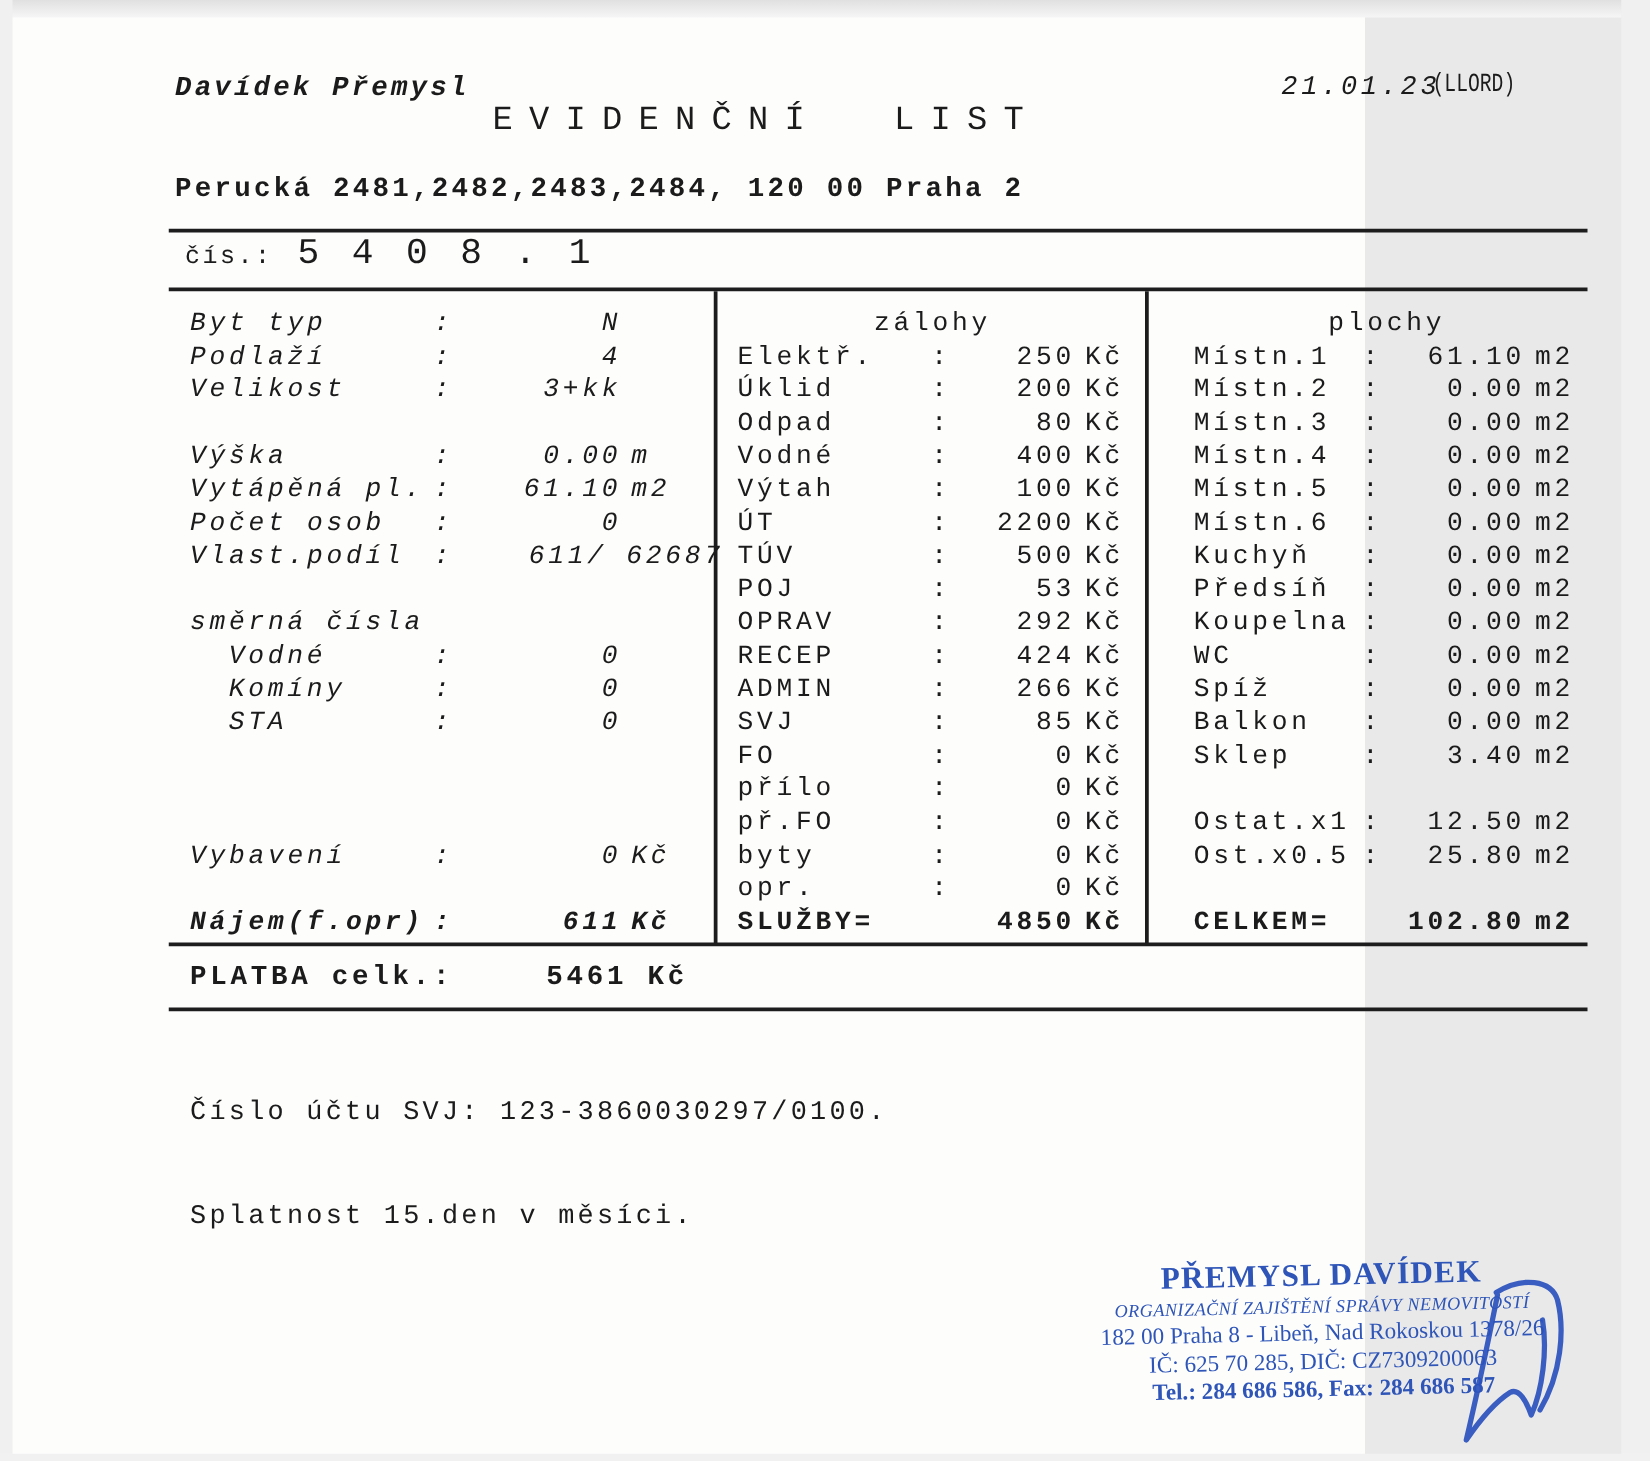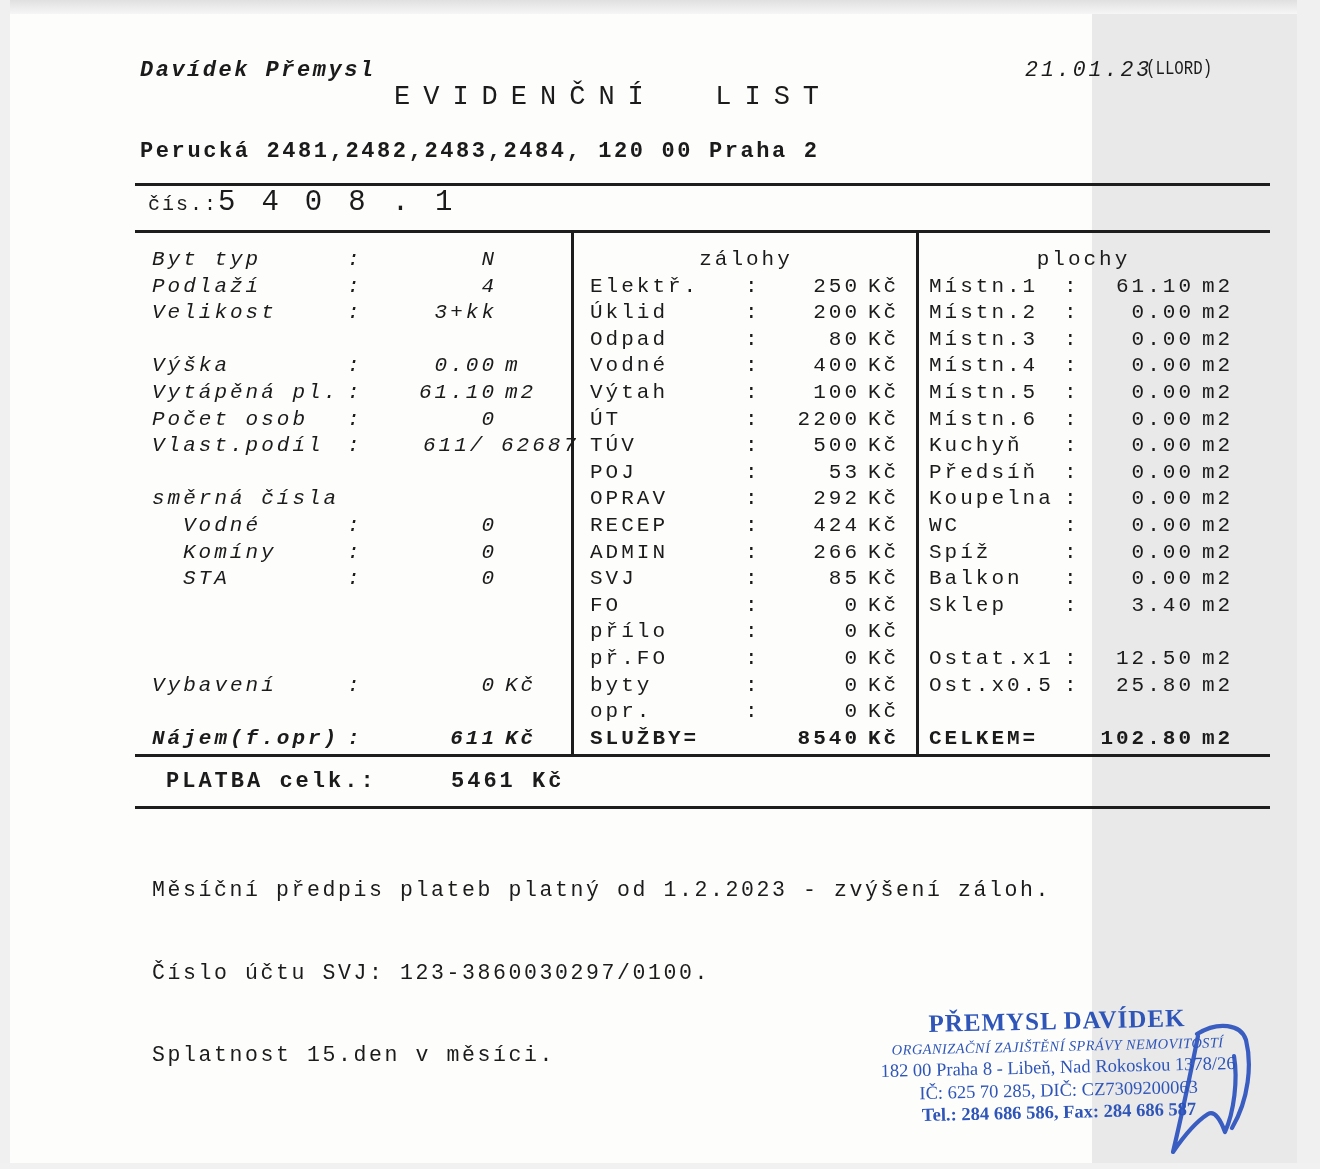--- a/index.html
+++ b/index.html
@@ -17,46 +17,46 @@
   .tag{position:absolute;left:1146px;top:57px;font-size:21px;transform:scaleX(.75);transform-origin:left top;white-space:pre;}
   .title{position:absolute;left:394px;top:82px;font-size:27px;letter-spacing:13px;white-space:pre;}
   .address{position:absolute;left:140px;top:139px;font-size:22px;font-weight:bold;letter-spacing:2.6px;white-space:pre;}
 
   .rule{position:absolute;left:135px;width:1135px;background:#1d1d1d;height:2.5px;}
   .rule1{top:183px;}
   .rule2{top:230px;height:3px;}
   .rule3{top:754px;}
   .rule4{top:806px;}
 
-  .record{position:absolute;left:148px;top:186px;display:flex;align-items:baseline;white-space:pre;}
+  .record{position:absolute;left:148px;top:186px;display:flex;align-items:baseline;white-space:pre;gap:20px;}
   .rec-label{font-size:20px;letter-spacing:2px;}
   .rec-num{font-size:29px;letter-spacing:26px;}
 
   .vline{position:absolute;top:233px;height:522px;width:2.5px;background:#1c1c1c;}
   .vline1{left:571px;}
   .vline2{left:916px;}
 
   .col{position:absolute;top:237px;padding-top:10px;box-sizing:border-box;}
   .col-left {left:135px;width:437px;padding-left:17px;padding-right:22px;font-style:italic;--lblw:195px;--uw:45px;}
   .col-mid  {left:572px;width:346px;padding-left:18px;padding-right:16px;--lblw:155px;--uw:34px;}
-  .col-right{left:907px;width:352px;padding-left:22px;padding-right:21px;--lblw:135px;--uw:36px;}
+  .col-right{left:933px;width:352px;padding-left:22px;padding-right:21px;--lblw:135px;--uw:36px;}
 
   .trow{display:flex;height:26.6px;line-height:26.6px;font-size:21px;letter-spacing:3px;white-space:pre;}
   .trow .lbl{flex:none;width:var(--lblw);}
   .trow .cln{flex:none;width:16px;}
   .trow .val{flex:1;text-align:right;}
   .trow .unit{flex:none;width:var(--uw);margin-left:8px;}
   .trow.b{font-weight:bold;}
   .trow.ind .lbl{text-indent:31px;}
   .trow.wide .val{transform:translateX(60px);}
   .thead{display:block;text-align:center;font-weight:normal;}
   .tlabel{display:block;}
   .rrow .chr{border-top:2.5px solid #1b1b1b;margin:12px 0 0 0;}
 
-  .platba{position:absolute;left:152px;top:769px;display:flex;font-size:22px;font-weight:bold;letter-spacing:3px;white-space:pre;margin-left:14px;}
+  .platba{position:absolute;left:152px;top:769px;display:flex;font-size:22px;font-weight:bold;letter-spacing:3px;white-space:pre;}
   .platba .pl{width:285px;}
 
   .notes{position:absolute;left:152px;top:822px;font-size:21.5px;letter-spacing:2.6px;line-height:27.5px;white-space:pre;}
 
   .stamp{position:absolute;left:872px;top:1006px;width:372px;text-align:center;color:#2e55b7;transform:rotate(-1.3deg);font-family:"Liberation Serif","DejaVu Serif",serif;}
   .stamp .s-name{font-size:25px;font-weight:bold;letter-spacing:1px;line-height:30px;}
   .stamp .s-sub{font-size:14.5px;font-style:italic;letter-spacing:.4px;line-height:20px;white-space:nowrap;}
   .stamp .s-line{font-size:18.5px;line-height:22.5px;white-space:nowrap;}
   .stamp .s-tel{font-weight:bold;}
   .signature{position:absolute;left:1120px;top:1016px;z-index:4;}
@@ -121,21 +121,21 @@
       <div class="trow item"><span class="lbl">POJ</span><span class="cln">:</span><span class="val">53</span><span class="unit">Kč</span></div>
       <div class="trow item"><span class="lbl">OPRAV</span><span class="cln">:</span><span class="val">292</span><span class="unit">Kč</span></div>
       <div class="trow item"><span class="lbl">RECEP</span><span class="cln">:</span><span class="val">424</span><span class="unit">Kč</span></div>
       <div class="trow item"><span class="lbl">ADMIN</span><span class="cln">:</span><span class="val">266</span><span class="unit">Kč</span></div>
       <div class="trow item"><span class="lbl">SVJ</span><span class="cln">:</span><span class="val">85</span><span class="unit">Kč</span></div>
       <div class="trow item"><span class="lbl">FO</span><span class="cln">:</span><span class="val">0</span><span class="unit">Kč</span></div>
       <div class="trow item"><span class="lbl">přílo</span><span class="cln">:</span><span class="val">0</span><span class="unit">Kč</span></div>
       <div class="trow item"><span class="lbl">př.FO</span><span class="cln">:</span><span class="val">0</span><span class="unit">Kč</span></div>
       <div class="trow item"><span class="lbl">byty</span><span class="cln">:</span><span class="val">0</span><span class="unit">Kč</span></div>
       <div class="trow item"><span class="lbl">opr.</span><span class="cln">:</span><span class="val">0</span><span class="unit">Kč</span></div>
-      <div class="trow item b"><span class="lbl">SLUŽBY=</span><span class="cln"></span><span class="val">8540</span><span class="unit">Kč</span></div>
+      <div class="trow item b"><span class="lbl">SLUŽBY=</span><span class="cln"></span><span class="val">4850</span><span class="unit">Kč</span></div>
     </div>
   <div class="col col-right" id="col-right">
       <div class="trow thead">plochy</div>
       <div class="trow item"><span class="lbl">Místn.1</span><span class="cln">:</span><span class="val">61.10</span><span class="unit">m2</span></div>
       <div class="trow item"><span class="lbl">Místn.2</span><span class="cln">:</span><span class="val">0.00</span><span class="unit">m2</span></div>
       <div class="trow item"><span class="lbl">Místn.3</span><span class="cln">:</span><span class="val">0.00</span><span class="unit">m2</span></div>
       <div class="trow item"><span class="lbl">Místn.4</span><span class="cln">:</span><span class="val">0.00</span><span class="unit">m2</span></div>
       <div class="trow item"><span class="lbl">Místn.5</span><span class="cln">:</span><span class="val">0.00</span><span class="unit">m2</span></div>
       <div class="trow item"><span class="lbl">Místn.6</span><span class="cln">:</span><span class="val">0.00</span><span class="unit">m2</span></div>
       <div class="trow item"><span class="lbl">Kuchyň</span><span class="cln">:</span><span class="val">0.00</span><span class="unit">m2</span></div>
@@ -155,21 +155,20 @@
   <div class="rule rule3"></div>
 
   <div class="platba">
     <span class="pl">PLATBA celk.:</span>
     <span class="pv">5461 Kč</span>
   </div>
 
   <div class="rule rule4"></div>
 
   <div class="notes">
-    <div>Měsíční předpis plateb platný od 1.2.2023 - zvýšení záloh.</div>
     <div>Číslo účtu SVJ: 123-3860030297/0100.</div>
     <div>Splatnost 15.den v měsíci.</div>
   </div>
 
   <div class="stamp">
     <div class="s-name">PŘEMYSL DAVÍDEK</div>
     <div class="s-sub">ORGANIZAČNÍ ZAJIŠTĚNÍ SPRÁVY NEMOVITOSTÍ</div>
     <div class="s-line">182 00 Praha 8 - Libeň, Nad Rokoskou 1378/26</div>
     <div class="s-line">IČ: 625 70 285, DIČ: CZ7309200063</div>
     <div class="s-line s-tel">Tel.: 284 686 586, Fax: 284 686 587</div>

